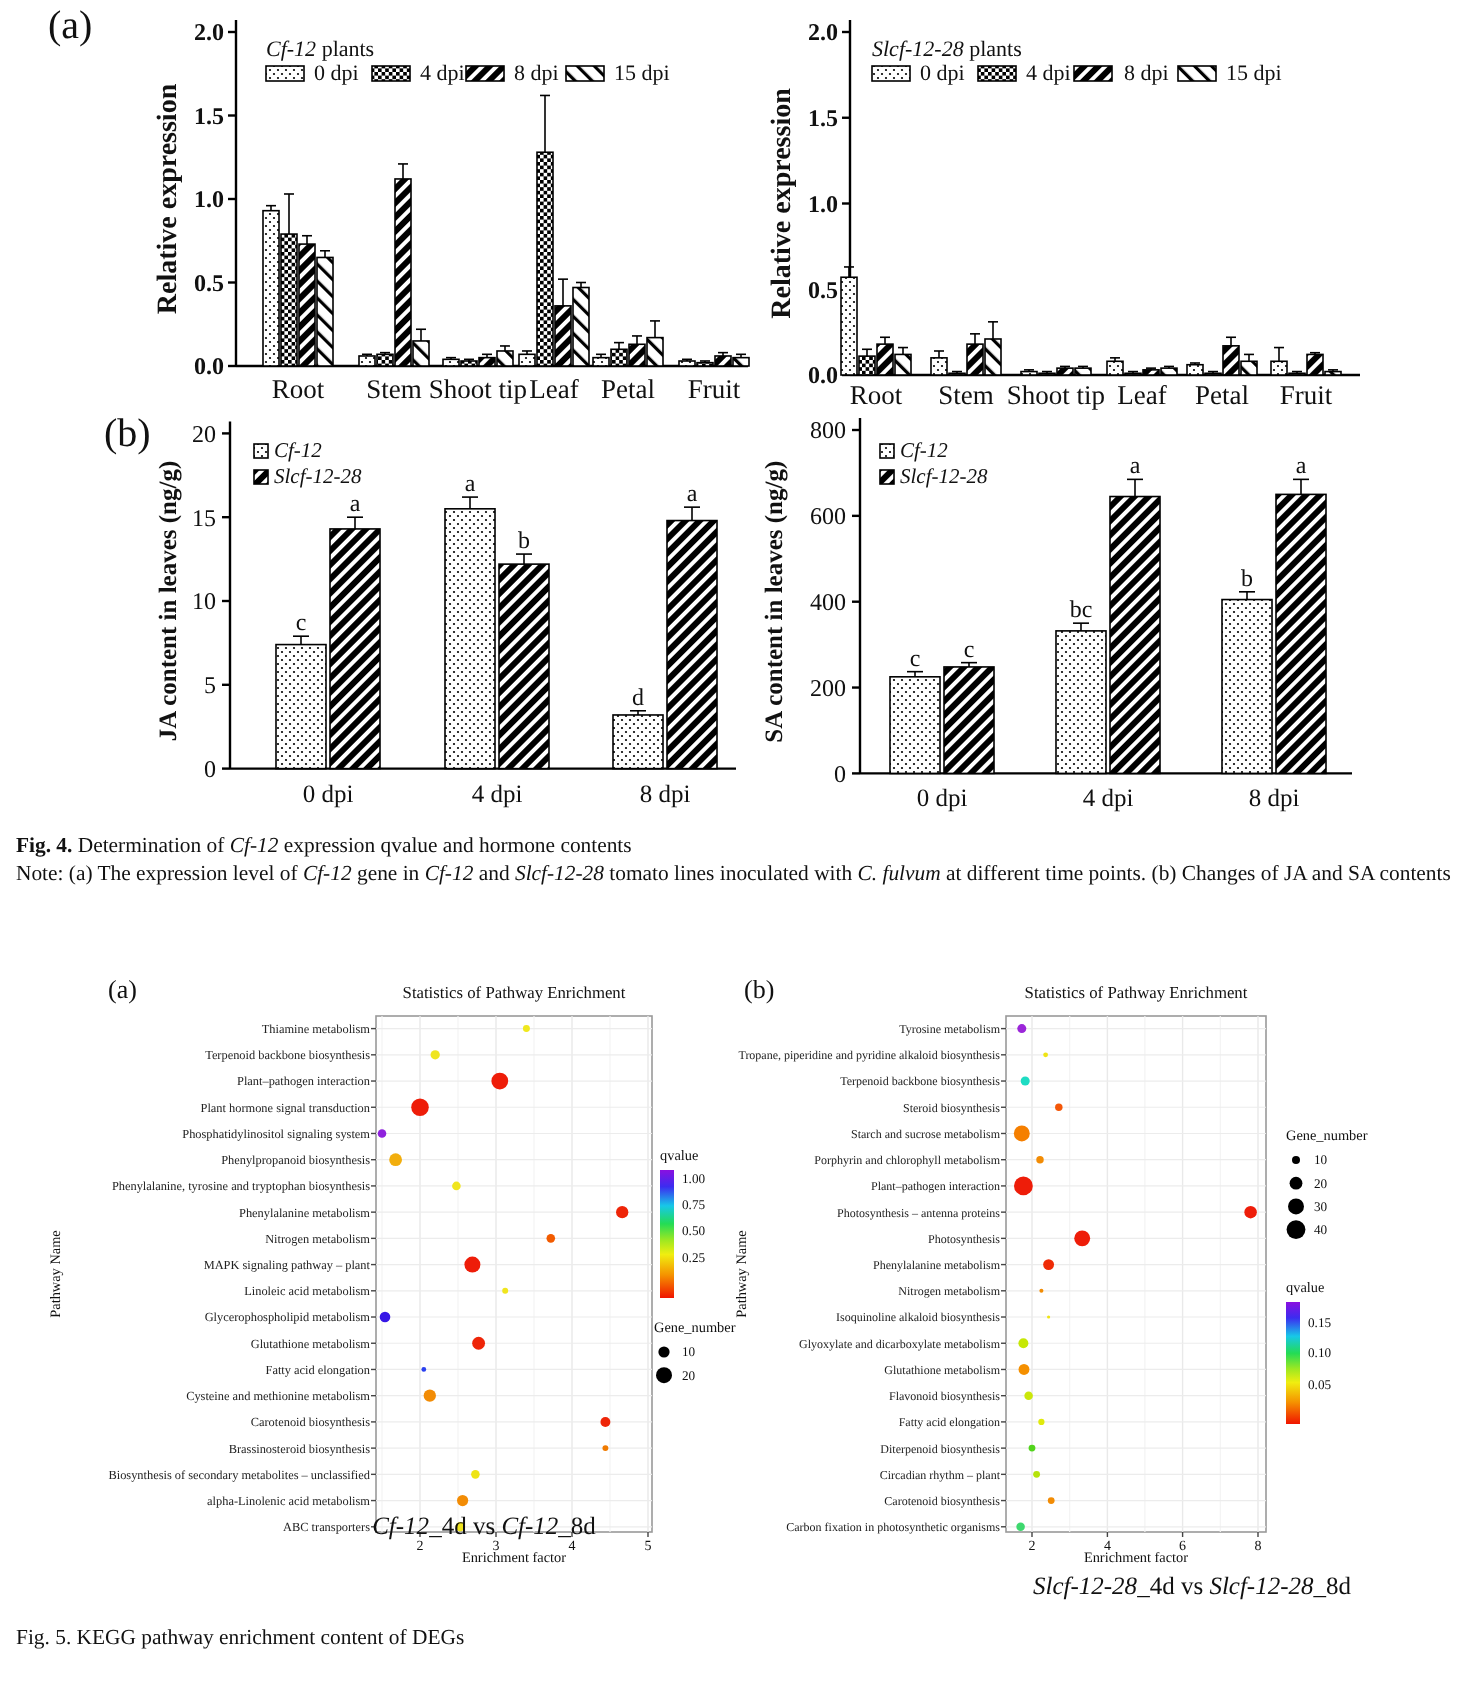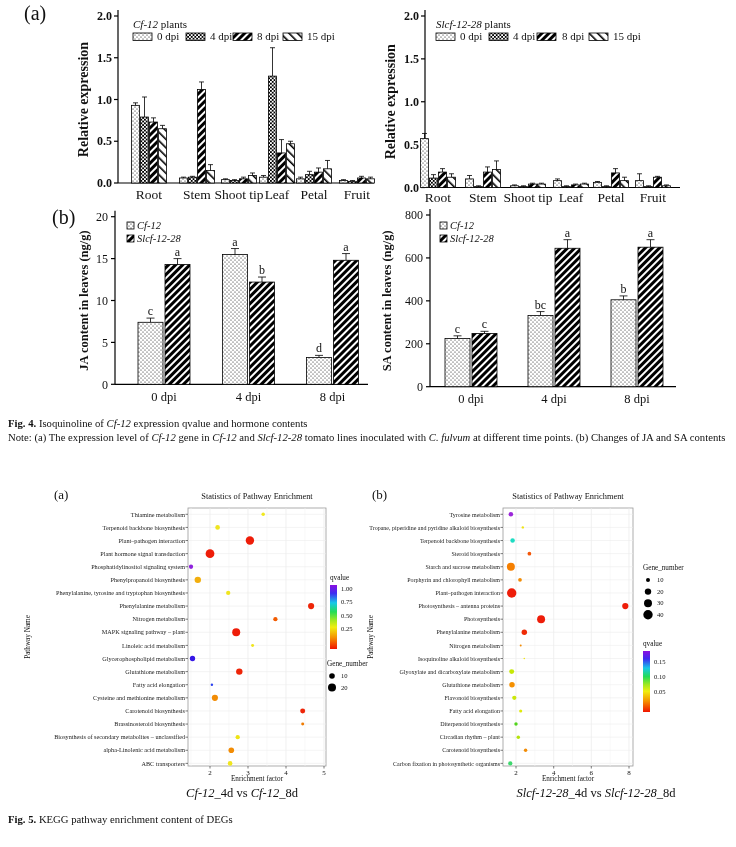--- a/index.html
+++ b/index.html
@@ -350,21 +350,21 @@
         <line x1="282.5" y1="42.193749999999994" x2="282.5" y2="34.68187500000002" stroke="#000" stroke-width="0.8"></line>
         <line x1="278.5" y1="34.68187500000002" x2="286.5" y2="34.68187500000002" stroke="#000" stroke-width="0.8"></line>
         <text x="282.5" y="31.68187500000002" font-size="12" text-anchor="middle" fill="#111" font-family="&quot;Liberation Serif&quot;,serif">a</text>
         <rect x="72" y="17" width="7" height="7" fill="url(#pat-dots)" stroke="#000" stroke-width="0.8"></rect>
         <text x="82" y="23.5" font-size="10.5" text-anchor="start" fill="#111" font-family="&quot;Liberation Serif&quot;,serif"><tspan font-style="italic">Cf-12</tspan></text>
         <rect x="72" y="30" width="7" height="7" fill="url(#pat-hdark)" stroke="#000" stroke-width="0.8"></rect>
         <text x="82" y="36.5" font-size="10.5" text-anchor="start" fill="#111" font-family="&quot;Liberation Serif&quot;,serif"><tspan font-style="italic">Slcf-12-28</tspan></text>
       </g>
     </svg>
 
-  <div class="cap" style="top:417px"><span style="font-weight: bold; margin-top: 27px;">Fig. 4.</span><span>  Isoquinoline of </span><span style="font-style: italic;">Cf-12</span><span> expression qvalue and hormone contents</span></div>
+  <div class="cap" style="top:417px"><span style="font-weight: bold; margin-top: 27px;">Fig. 4.</span><span>  Determination of </span><span style="font-style: italic;">Cf-12</span><span> expression qvalue and hormone contents</span></div>
   <div class="cap" style="top:431px"><span>Note: (a) The expression level of </span><span style="font-style: italic;">Cf-12</span><span> gene in </span><span style="font-style: italic;">Cf-12</span><span> and </span><span style="font-style: italic;">Slcf-12-28</span><span> tomato lines inoculated with </span><span style="font-style: italic;">C. fulvum</span><span> at different time points. (b) Changes of JA and SA contents</span></div>
 
   <div class="pl5" style="left:54px;top:487px">(a)</div>
   <div class="pl5" style="left:372px;top:487px">(b)</div>
 
   <svg style="left:20px;top:485px" width="360" height="318" viewBox="0 0 360 318">
       <g>
         <rect x="168" y="23" width="138" height="258" fill="#fff" stroke="#999" stroke-width="0.8"></rect>
         <line x1="190" y1="23" x2="190" y2="281" stroke="#e9e9e9" stroke-width="0.7"></line>
         <line x1="171" y1="23" x2="171" y2="281" stroke="#f3f3f3" stroke-width="0.6"></line>
@@ -589,17 +589,17 @@
         <text x="292" y="97.2" font-size="6.6" text-anchor="start" fill="#111" font-family="&quot;Liberation Serif&quot;,serif">10</text>
         <circle cx="283" cy="106.6" r="3.2" fill="#000"></circle>
         <text x="292" y="108.8" font-size="6.6" text-anchor="start" fill="#111" font-family="&quot;Liberation Serif&quot;,serif">20</text>
         <circle cx="283" cy="118.2" r="4" fill="#000"></circle>
         <text x="292" y="120.4" font-size="6.6" text-anchor="start" fill="#111" font-family="&quot;Liberation Serif&quot;,serif">30</text>
         <circle cx="283" cy="129.8" r="4.7" fill="#000"></circle>
         <text x="292" y="132" font-size="6.6" text-anchor="start" fill="#111" font-family="&quot;Liberation Serif&quot;,serif">40</text>
       </g>
     </svg>
 
-  <div class="subtitle" style="left:242px;top:786px"><span style="font-style: italic;">Cf-12</span><span>_4d vs </span><span style="font-style: italic;">Cf-12</span><span>_8d</span></div>
+  <div class="subtitle" style="left:242px;top:756px"><span style="font-style: italic;">Cf-12</span><span>_4d vs </span><span style="font-style: italic;">Cf-12</span><span>_8d</span></div>
   <div class="subtitle" style="left:596px;top:786px"><span style="font-style: italic;">Slcf-12-28</span><span>_4d vs </span><span style="font-style: italic;">Slcf-12-28</span><span>_8d</span></div>
 
-  <div class="cap" style="top:813px"><span style="font-weight: bold;">Fig. 5.</span><span>  KEGG pathway enrichment content of DEGs</span></div>
+  <div class="cap" style="top:813px"><span style="font-weight: normal;">Fig. 5.</span><span>  KEGG pathway enrichment content of DEGs</span></div>
 </div>
 
 </body></html>

